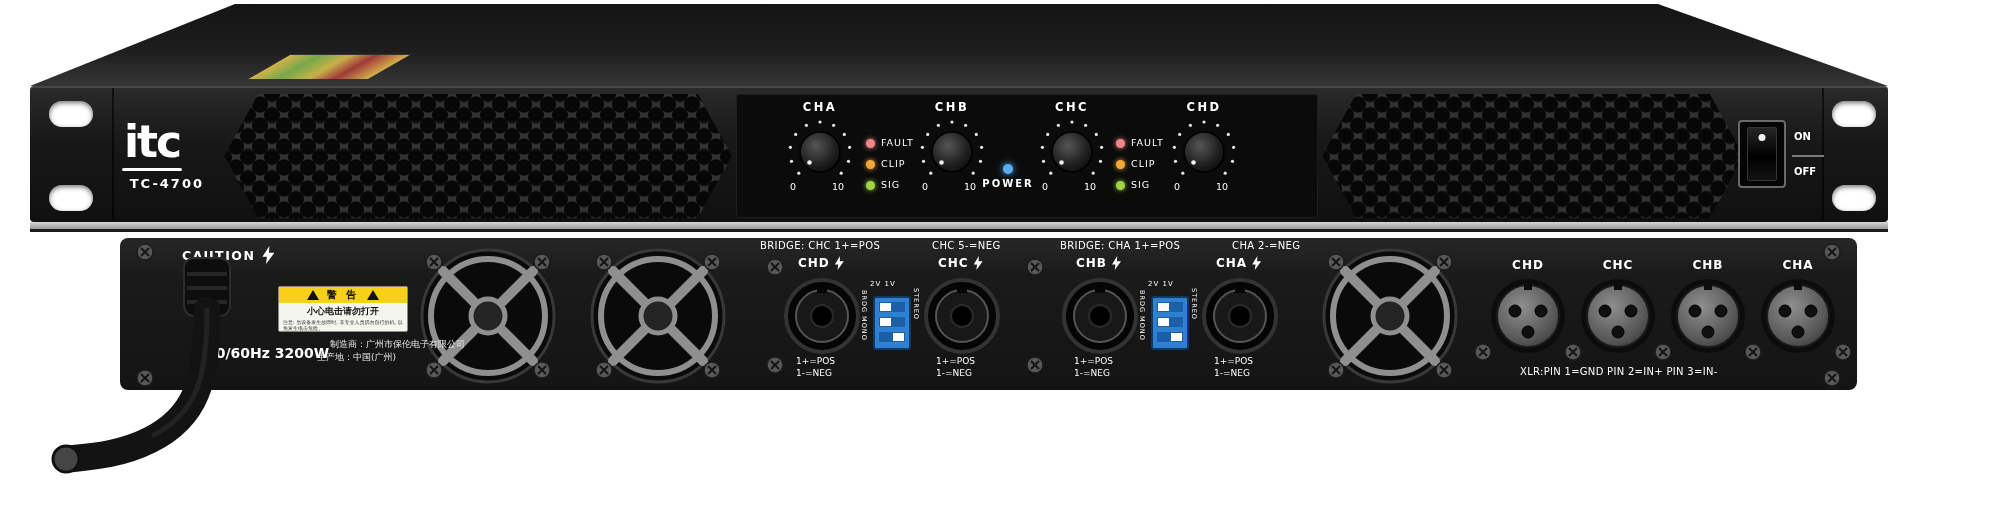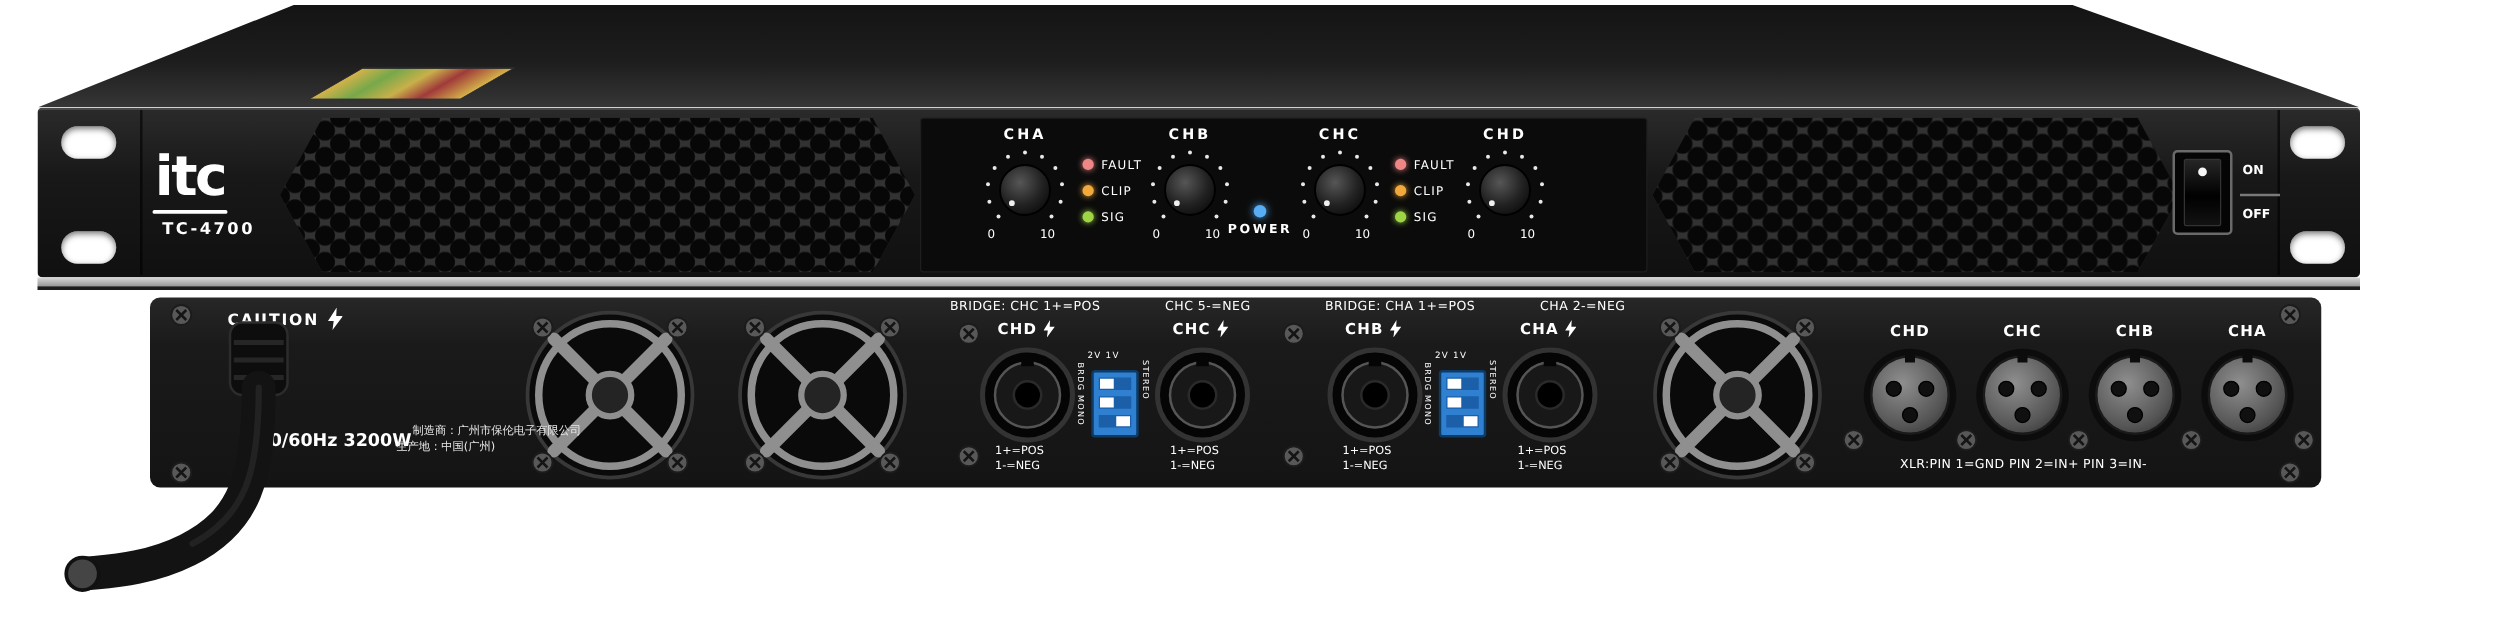--- a/index.html
+++ b/index.html
@@ -34,21 +34,21 @@
     clip-path:polygon(34px 0,calc(100% - 34px) 0,100% 50%,calc(100% - 34px) 100%,34px 100%,0 50%)}
   .grille.left{left:224px;width:508px}
   .grille.right{left:1322px;width:422px}
   .plate{position:absolute;left:736px;top:94px;width:582px;height:124px;background:#0b0b0b;
     border:1px solid #1e1e1e;border-radius:3px}
   .knob{position:absolute;width:80px;height:94px;top:100px}
   .knob .ch{position:absolute;top:0;left:0;width:80px;text-align:center;color:#fff;
     font-size:11.5px;font-weight:bold;letter-spacing:2.5px}
   .knob svg{position:absolute;top:12px;left:0}
   .ledgrp{position:absolute;width:70px}
-  .led-row{display:flex;align-items:flex-start;height:21px;gap:6px}
+  .led-row{display:flex;align-items:flex-end;height:21px;gap:6px}
   .led{width:9px;height:9px;border-radius:50%}
   .led.fault{background:#ef8686;box-shadow:0 0 5px #ef8686}
   .led.clip{background:#f2a93c;box-shadow:0 0 5px #f2a93c}
   .led.sig{background:#9ed544;box-shadow:0 0 5px #9ed544}
   .led-label{color:#fff;font-size:9.5px;letter-spacing:1px}
   .pled{position:absolute;left:1003px;top:164px;width:10px;height:10px;border-radius:50%;
     background:#57aef5;box-shadow:0 0 7px #57aef5}
   .plabel{position:absolute;left:968px;top:178px;width:80px;text-align:center;color:#fff;
     font-size:10px;font-weight:bold;letter-spacing:2px}
   .psw{position:absolute;left:1738px;top:120px;width:48px;height:68px;background:#050505;
@@ -339,20 +339,29 @@
           <use href="#screw" x="1712" y="14"></use>
           <use href="#screw" x="1712" y="140"></use>
       </g>
     </svg>
 
     <div class="r-caution">
       <span>CAUTION</span>
       <span class="bolt big"></span>
     </div>
 
+    <div class="wsticker">
+      <div class="ws-top">
+        <span class="tri"></span>
+        <span>警 告</span>
+        <span class="tri"></span>
+      </div>
+      <div class="ws-mid">小心电击请勿打开</div>
+      <div class="ws-note">注意: 当设备发生故障时, 非专业人员切勿自行拆机, 以免发生电击危险。</div>
+    </div>
 
     <span class="tx r-rating" style="left:86px;top:107px">50/60Hz 3200W</span>
     <span class="tx r-mfr" style="left:210px;top:100px">制造商：广州市保伦电子有限公司</span>
     <span class="tx r-mfr" style="left:197px;top:113px">生产地：中国(广州)</span>
 
     <span class="tx bridge" style="left:640px;top:2px">BRIDGE: CHC 1+=POS</span>
     <span class="tx bridge" style="left:812px;top:2px">CHC 5-=NEG</span>
     <span class="tx bridge" style="left:940px;top:2px">BRIDGE: CHA 1+=POS</span>
     <span class="tx bridge" style="left:1112px;top:2px">CHA 2-=NEG</span>
 

